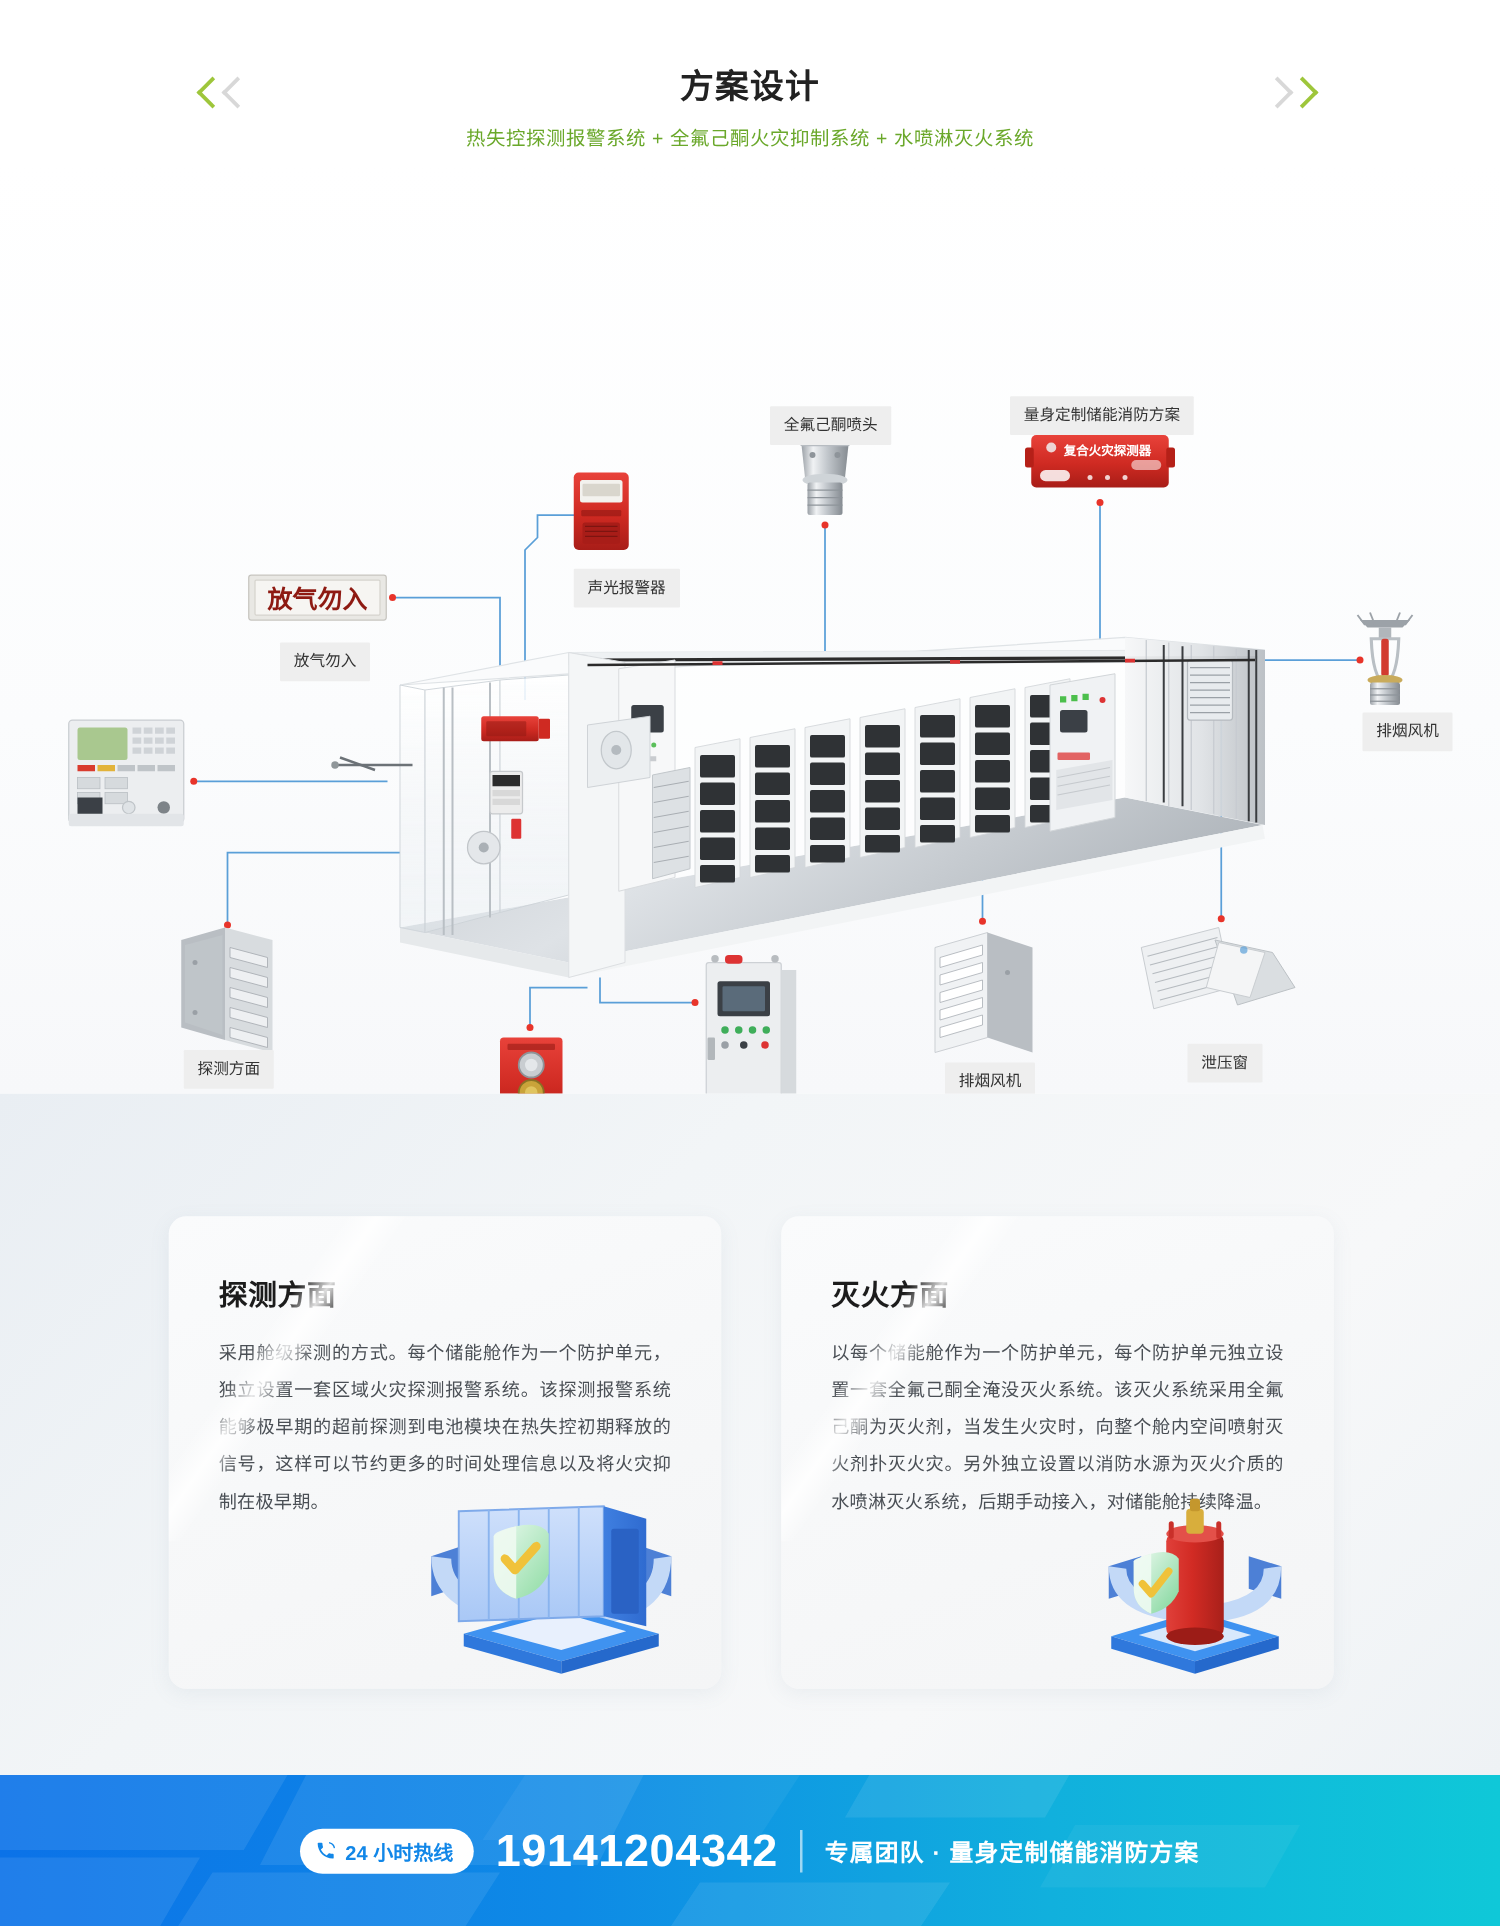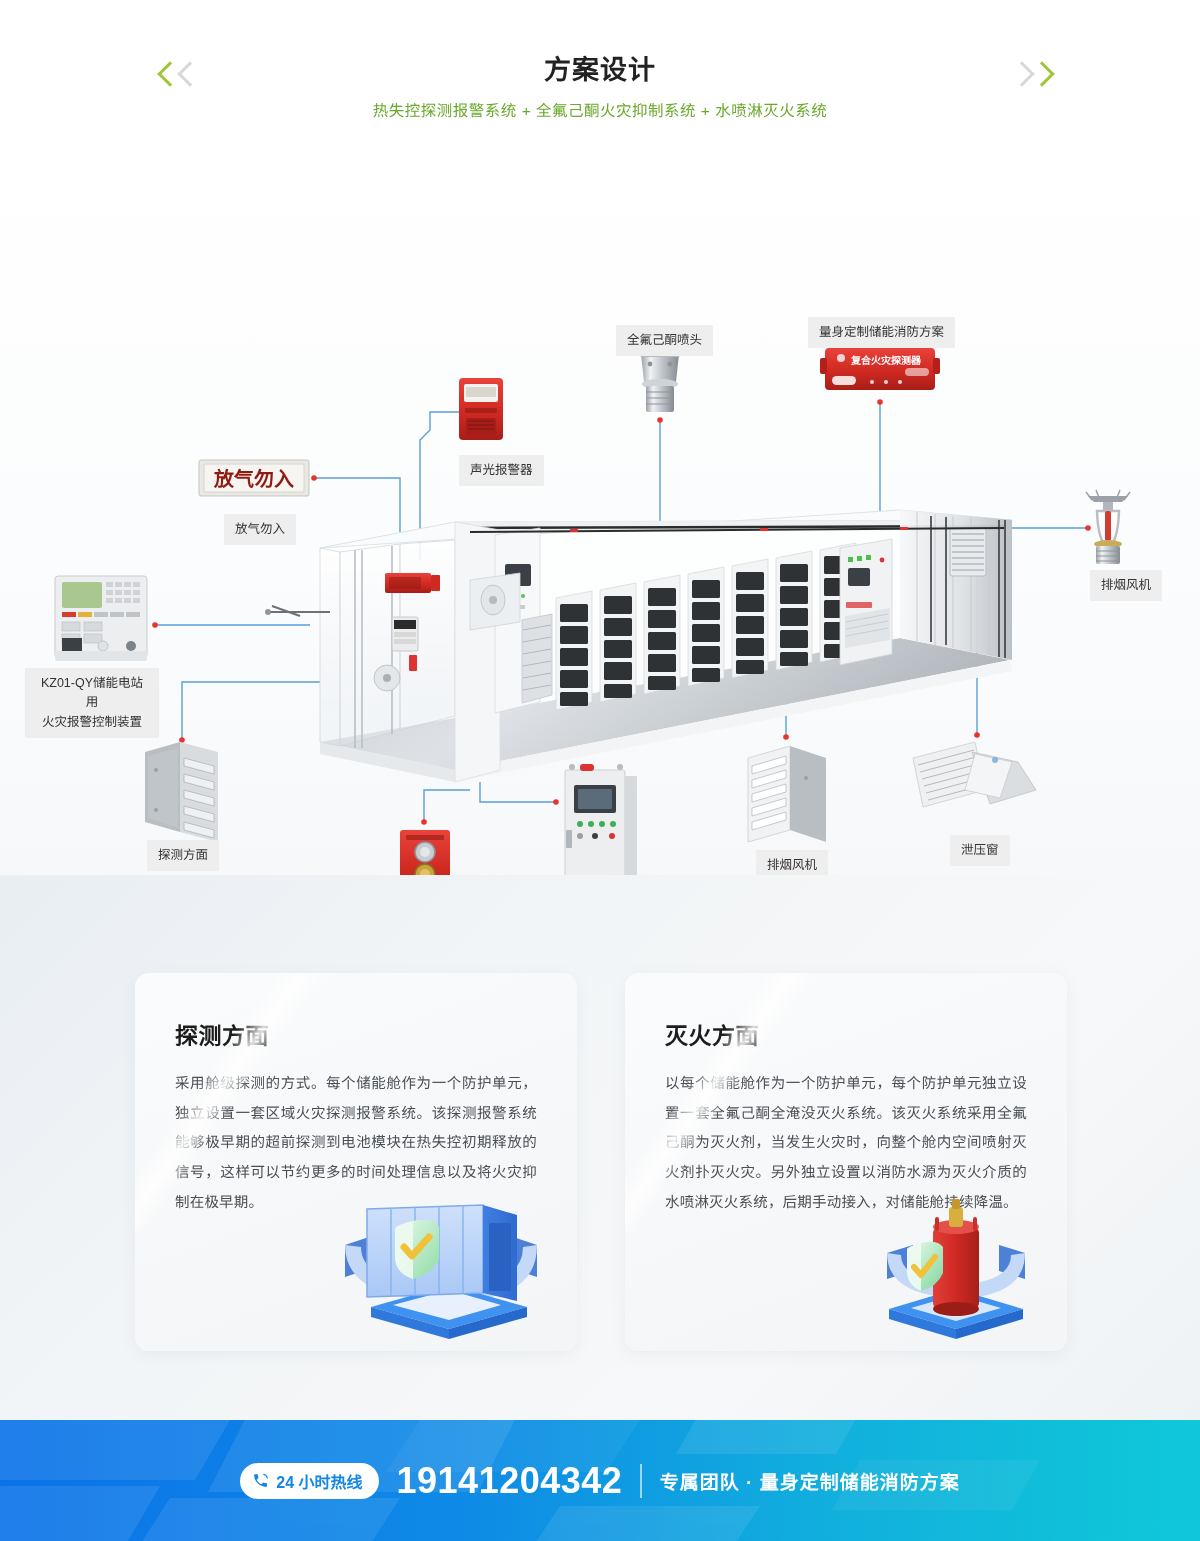--- a/index.html
+++ b/index.html
@@ -602,22 +602,20 @@
     <div class="tag" style="left:224px;top:384px;">放气勿入</div>
 
     <div class="tag" style="left:447px;top:325px;margin-left:12px;">声光报警器</div>
 
     <div class="tag" style="left:616px;top:195px;">全氟己酮喷头</div>
 
     <div class="tag" style="left:808px;top:187px;">量身定制储能消防方案</div>
 
     <div class="tag" style="left:1090px;top:440px;">排烟风机</div>
 
-    <div class="tag" style="left:25px;top:538px;width:134px;">KZ01-QY储能电站用
-火灾报警控制装置</div>
 
     <div class="tag" style="left:147px;top:710px;">探测方面</div>
 
     <div class="tag" style="left:756px;top:720px;">排烟风机</div>
 
     <div class="tag" style="left:950px;top:705px;">泄压窗</div>
   </div>
 
   <div class="cards-section">
 

